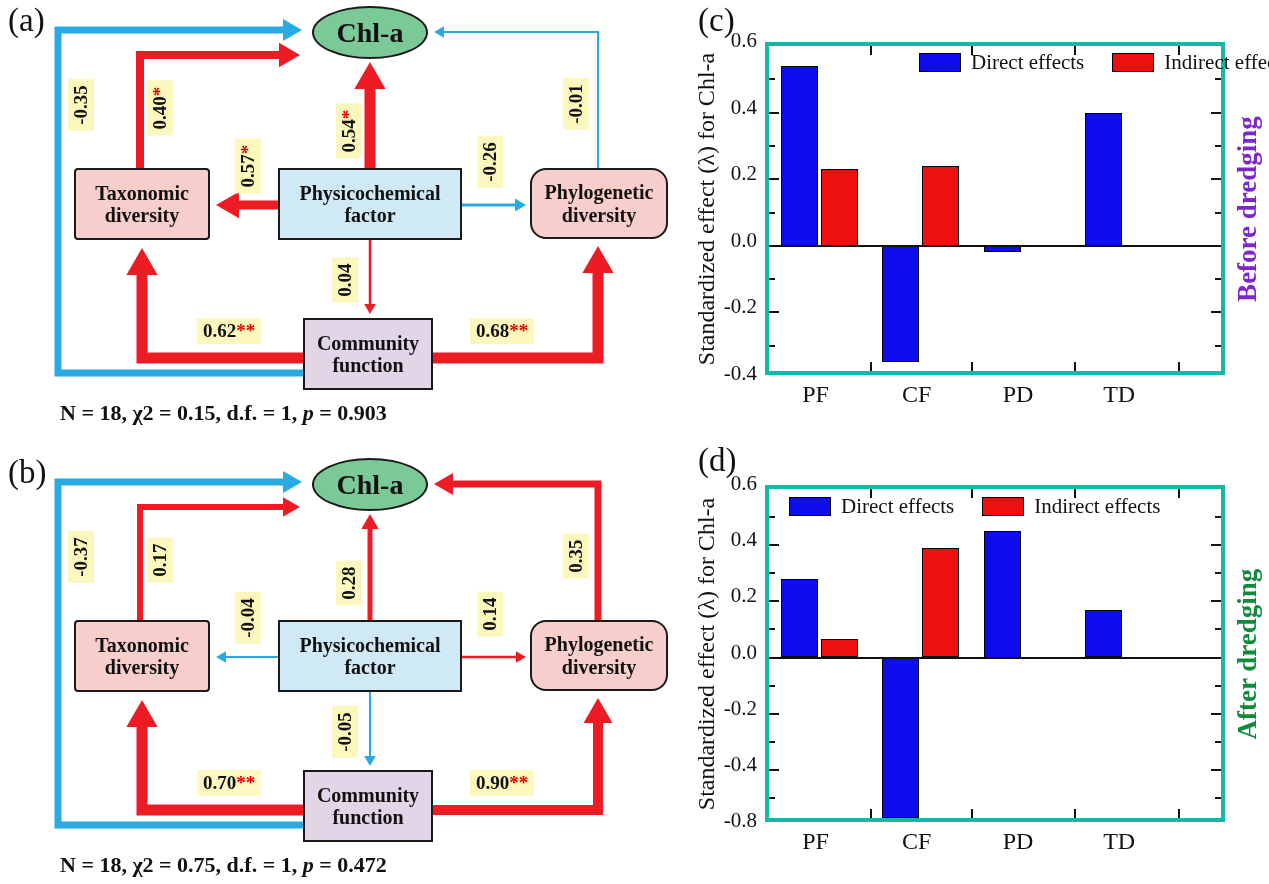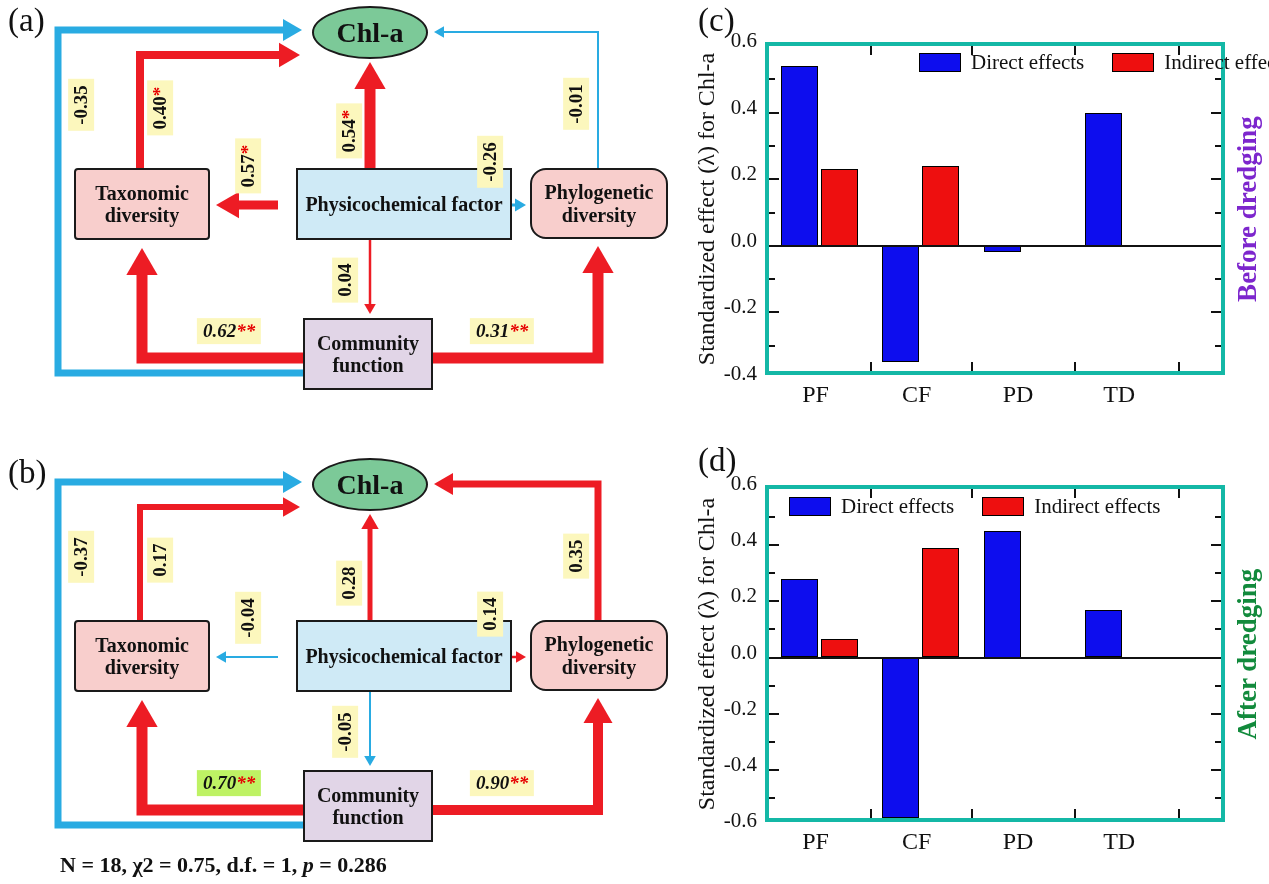--- a/index.html
+++ b/index.html
@@ -11,29 +11,29 @@
   .ptag { position:absolute; left:8px; top:2px; font-size:33px; color:#111; }
   
   .sem .arrows { position:absolute; left:0; top:0; }
   .node {
     position:absolute; display:flex; align-items:center; justify-content:center;
     text-align:center; font-weight:bold; font-size:20px; line-height:1.12;
     border:2px solid #1a1a1a; padding:2px 6px; box-sizing:border-box;
   }
   .node-chl { left:312px; top:6px;  width:116px; height:53px; border-radius:50%; font-size:28px; }
   .node-td  { left:74px;  top:168px; width:136px; height:72px; border-radius:4px; }
-  .node-pf  { left:278px; top:168px; width:216px; height:72px;margin-left:18px; }
+  .node-pf  { left:278px; top:168px; width:184px; height:72px; }
   .node-pd  { left:530px; top:168px; width:138px; height:71px; border-radius:16px; }
   .node-cf  { left:303px; top:318px; width:130px; height:72px; }
   .vlab, .hlab {
     position:absolute; font-weight:bold; font-size:19px; white-space:nowrap;
     padding:1px 6px; line-height:1.25;
   }
   .vlab { transform:translate(-50%,-50%) rotate(-90deg); }
-  .hlab { transform:translate(-50%,-50%);font-style:italic; }
+  .hlab { transform:translate(-50%,-50%); }
   .sig { color:#e60000; }
   .l-cf_chl { left:81px;  top:105px; }
   .l-td_chl { left:160px; top:108px; }
   .l-pf_chl { left:349px; top:131px; }
   .l-pf_td  { left:248px; top:166px; }
   .l-pf_pd  { left:490px; top:162px; }
   .l-pd_chl { left:576px; top:104px; }
   .l-pf_cf  { left:345px; top:280px; }
   .l-cf_td  { left:229px; top:331px; }
   .l-cf_pd  { left:502px; top:331px; }
@@ -90,22 +90,23 @@
     <div class="node node-cf nc-cf" style="background: rgb(225, 213, 231);">Community function</div>
 
     <div class="vlab l-cf_chl" style="background: rgb(252, 247, 189);"><span>-0.35</span><span class="sig"></span></div>
     <div class="vlab l-td_chl" style="background: rgb(252, 247, 189);"><span>0.40</span><span class="sig">*</span></div>
     <div class="vlab l-pf_chl" style="background: rgb(252, 247, 189);"><span>0.54</span><span class="sig">*</span></div>
     <div class="vlab l-pf_td" style="background: rgb(252, 247, 189);"><span>0.57</span><span class="sig">*</span></div>
     <div class="vlab l-pf_pd" style="background: rgb(252, 247, 189);"><span>-0.26</span><span class="sig"></span></div>
     <div class="vlab l-pd_chl" style="background: rgb(252, 247, 189);"><span>-0.01</span><span class="sig"></span></div>
     <div class="vlab l-pf_cf" style="background: rgb(252, 247, 189);"><span>0.04</span><span class="sig"></span></div>
     <div class="hlab l-cf_td" style="background: rgb(252, 247, 189);"><span>0.62</span><span class="sig">**</span></div>
-    <div class="hlab l-cf_pd" style="background: rgb(252, 247, 189);"><span>0.31</span><span class="sig">**</span></div>
-
+    <div class="hlab l-cf_pd" style="background: rgb(252, 247, 189);"><span>0.68</span><span class="sig">**</span></div>
+
+    <div class="stats"><span>N = 18, χ2 = 0.15, d.f. = 1, </span><i>p</i><span> = 0.903</span></div>
   </section>
 
   <section class="sem" id="panel-b" style="top:452px; height:432px;">
     <div class="ptag">(b)</div>
     <svg class="arrows" width="690" height="432">
         <polyline points="303,373 58,373 58,30 286.8,30" fill="none" stroke="#29abe2" stroke-width="7" stroke-linejoin="miter"></polyline>
         <polygon points="302,30 283,41.019999999999996 283,18.98" fill="#29abe2"></polygon>
         <polyline points="140,170 140,55 286.4,55" fill="none" stroke="#ed1c24" stroke-width="6" stroke-linejoin="miter"></polyline>
         <polygon points="300,55 283,64.86 283,45.14" fill="#ed1c24"></polygon>
         <polyline points="370,170 370,74" fill="none" stroke="#ed1c24" stroke-width="5" stroke-linejoin="miter"></polyline>
@@ -129,24 +130,24 @@
     <div class="node node-pd nc-div" style="background: rgb(248, 206, 204);">Phylogenetic diversity</div>
     <div class="node node-cf nc-cf" style="background: rgb(225, 213, 231);">Community function</div>
 
     <div class="vlab l-cf_chl" style="background: rgb(252, 247, 189);"><span>-0.37</span><span class="sig"></span></div>
     <div class="vlab l-td_chl" style="background: rgb(252, 247, 189);"><span>0.17</span><span class="sig"></span></div>
     <div class="vlab l-pf_chl" style="background: rgb(252, 247, 189);"><span>0.28</span><span class="sig"></span></div>
     <div class="vlab l-pf_td" style="background: rgb(252, 247, 189);"><span>-0.04</span><span class="sig"></span></div>
     <div class="vlab l-pf_pd" style="background: rgb(252, 247, 189);"><span>0.14</span><span class="sig"></span></div>
     <div class="vlab l-pd_chl" style="background: rgb(252, 247, 189);"><span>0.35</span><span class="sig"></span></div>
     <div class="vlab l-pf_cf" style="background: rgb(252, 247, 189);"><span>-0.05</span><span class="sig"></span></div>
-    <div class="hlab l-cf_td" style="background: #bef264;"><span>0.70</span><span class="sig">**</span></div>
+    <div class="hlab l-cf_td" style="background: #fef9c3;"><span>0.70</span><span class="sig">**</span></div>
     <div class="hlab l-cf_pd" style="background: rgb(252, 247, 189);"><span>0.90</span><span class="sig">**</span></div>
 
-    <div class="stats"><span>N = 18, χ2 = 0.75, d.f. = 1, </span><i>p</i><span> = 0.286</span></div>
+    <div class="stats"><span>N = 18, χ2 = 0.75, d.f. = 1, </span><i>p</i><span> = 0.472</span></div>
   </section>
 
   <section class="chartpanel" id="panel-c" style="left:690px; top:0; height:440px;">
       <div class="ptag">(c)</div>
       <div class="ytitle" style="left: 16px; top: 208.5px;">Standardized effect (λ) for Chl-a</div>
       <div class="sidelabel" style="color: rgb(125, 38, 205); left: 557px; top: 208.5px;">Before dredging</div>
       <div class="plot" style="left: 75px; top: 42px; width: 460px; height: 333px;">
         <div class="tick" style="left: 0px; top: 298.7px; width: 6px; height: 2px;"></div>
         <div class="tick" style="right: 0px; top: 298.7px; width: 6px; height: 2px;"></div>
         <div class="tick" style="left: 0px; top: 265.4px; width: 10px; height: 2px;"></div>
@@ -240,21 +241,21 @@
         <div class="bar" style="background: rgb(13, 13, 238); width: 37px; left: 214.5px; top: 42.125px; height: 126.375px;"></div>
         <div class="bar" style="background: rgb(13, 13, 238); width: 37px; left: 315.7px; top: 120.758px; height: 47.7417px;"></div>
         <div class="zero" style="top: 167.5px;"></div>
         <div class="legend" style="left: 20px; top: 5px;">
           <span class="sw" style="background: rgb(13, 13, 238);"></span>
           <span class="lt">Direct effects</span>
           <span class="sw" style="background: rgb(238, 15, 15);"></span>
           <span class="lt">Indirect effects</span>
         </div>
       </div>
-      <div class="ylab" style="left: 11px; width: 56px; top: 368px;">-0.6</div>
+      <div class="ylab" style="left: 11px; width: 56px; top: 368px;">-0.8</div>
       <div class="ylab" style="left: 11px; width: 56px; top: 311.833px;">-0.4</div>
       <div class="ylab" style="left: 11px; width: 56px; top: 255.667px;">-0.2</div>
       <div class="ylab" style="left: 11px; width: 56px; top: 199.5px;">0.0</div>
       <div class="ylab" style="left: 11px; width: 56px; top: 143.333px;">0.2</div>
       <div class="ylab" style="left: 11px; width: 56px; top: 87.1667px;">0.4</div>
       <div class="ylab" style="left: 11px; width: 56px; top: 31px;">0.6</div>
       <div class="xlab" style="left: 85.6px; width: 80px; top: 388px;">PF</div>
       <div class="xlab" style="left: 186.8px; width: 80px; top: 388px;">CF</div>
       <div class="xlab" style="left: 288px; width: 80px; top: 388px;">PD</div>
       <div class="xlab" style="left: 389.2px; width: 80px; top: 388px;">TD</div>

